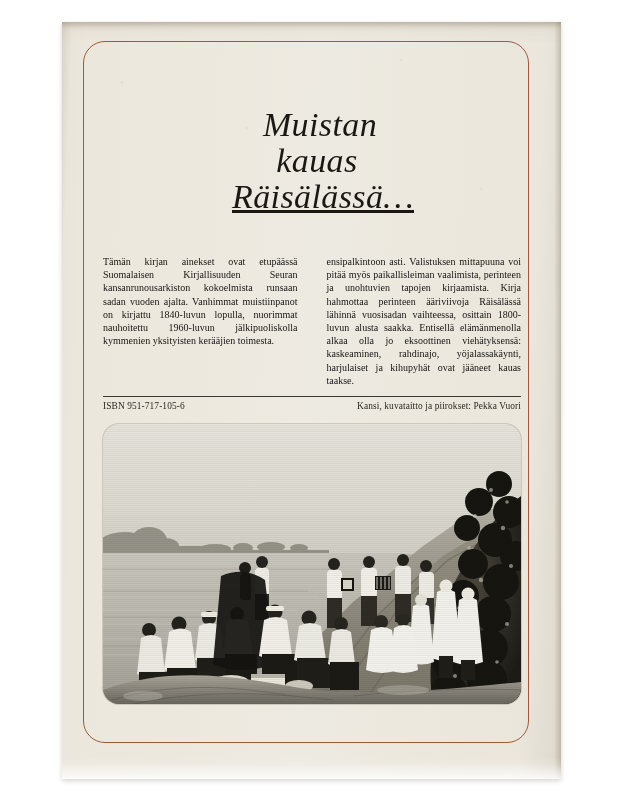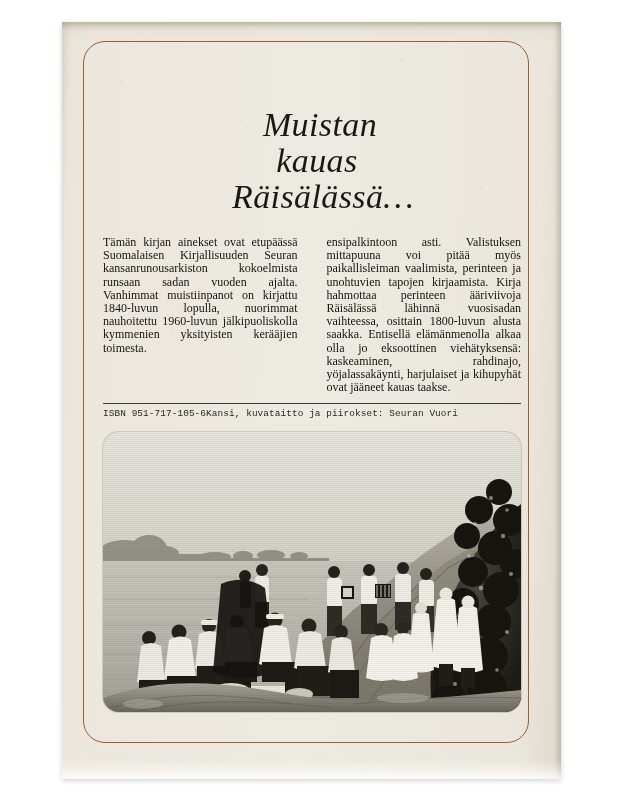--- a/index.html
+++ b/index.html
@@ -98,49 +98,49 @@
     font-family: "Liberation Serif", serif;
     font-style: italic;
     font-size: 34px;
     line-height: 36px;
     color: #1b1814;
     letter-spacing: .4px;
   }
   .title-line { display: block; white-space: pre; }
   #title-line-1 { padding-left: 16px; }
   #title-line-2 { padding-left: 10px; }
-  #title-line-3 { padding-left: 22px; }
+  #title-line-3 { padding-left: 22px; text-decoration: underline; }
 
   
   #blurb {
-    margin-top: 21px;
+    margin-top: 40px;
     display: flex;
     gap: 29px;
     font-family: "Liberation Serif", serif;
-    font-size: 12px;
+    font-size: 10px;
     line-height: 13.2px;
     color: #161412;
     text-align: justify;
   }
   .col { width: 199px; }
   .col p { margin: 0; text-align: justify; text-justify: inter-word; }
   .col p + p { margin-top: 0; }
 
   
   #imprint-rule {
     margin-top: 9px;
     height: 1px;
     background: #3b3934;
     width: 418px;
   }
   #imprint {
     margin-top: 4px;
     display: flex;
-    justify-content: flex-start;
-    font-family: Liberation Mono, monospace;
+    justify-content: space-between;
+    font-family: Liberation Serif, serif;
     font-size: 9.4px;
     letter-spacing: .1px;
     color: #2a2824;
   }
 
   
   #photo-wrap {
     position: relative;
     margin-top: 13px;
     width: 418px;
@@ -191,21 +191,21 @@
           <p>Tämän kirjan ainekset ovat etupäässä Suomalaisen Kirjallisuuden Seuran kansanrunousarkiston kokoelmista runsaan sadan vuoden ajalta. Vanhimmat muistiinpanot on kirjattu 1840-luvun lopulla, nuorimmat nauhoitettu 1960-luvun jälkipuoliskolla kymmenien yksityisten kerääjien toimesta.</p>
         </div>
         <div class="col">
           <p>ensipalkintoon asti. Valistuksen mittapuuna voi pitää myös paikallisleiman vaalimista, perinteen ja unohtuvien tapojen kirjaamista. Kirja hahmottaa perinteen ääriviivoja Räisälässä lähinnä vuosisadan vaihteessa, osittain 1800-luvun alusta saakka. Entisellä elämänmenolla alkaa olla jo eksoottinen viehätyksensä: kaskeaminen, rahdinajo, yöjalassakäynti, harjulaiset ja kihupyhät ovat jääneet kauas taakse.</p>
         </div>
       </div>
 
       <div id="imprint-rule"></div>
       <div id="imprint">
         <span>ISBN 951-717-105-6</span>
-        <span>Kansi, kuvataitto ja piirokset: Seuran Vuori</span>
+        <span>Kansi, kuvataitto ja piirokset: Pekka Vuori</span>
       </div>
 
       <div id="photo-wrap">
         <div id="photo">
           <svg viewBox="0 0 418 280" preserveAspectRatio="none" aria-hidden="true">
             <defs>
               <linearGradient id="skyGrad" x1="0" y1="0" x2="0" y2="1">
                 <stop offset="0%" stop-color="#e7e4dc"></stop>
                 <stop offset="60%" stop-color="#dedbd2"></stop>
                 <stop offset="100%" stop-color="#d2cfc6"></stop>

